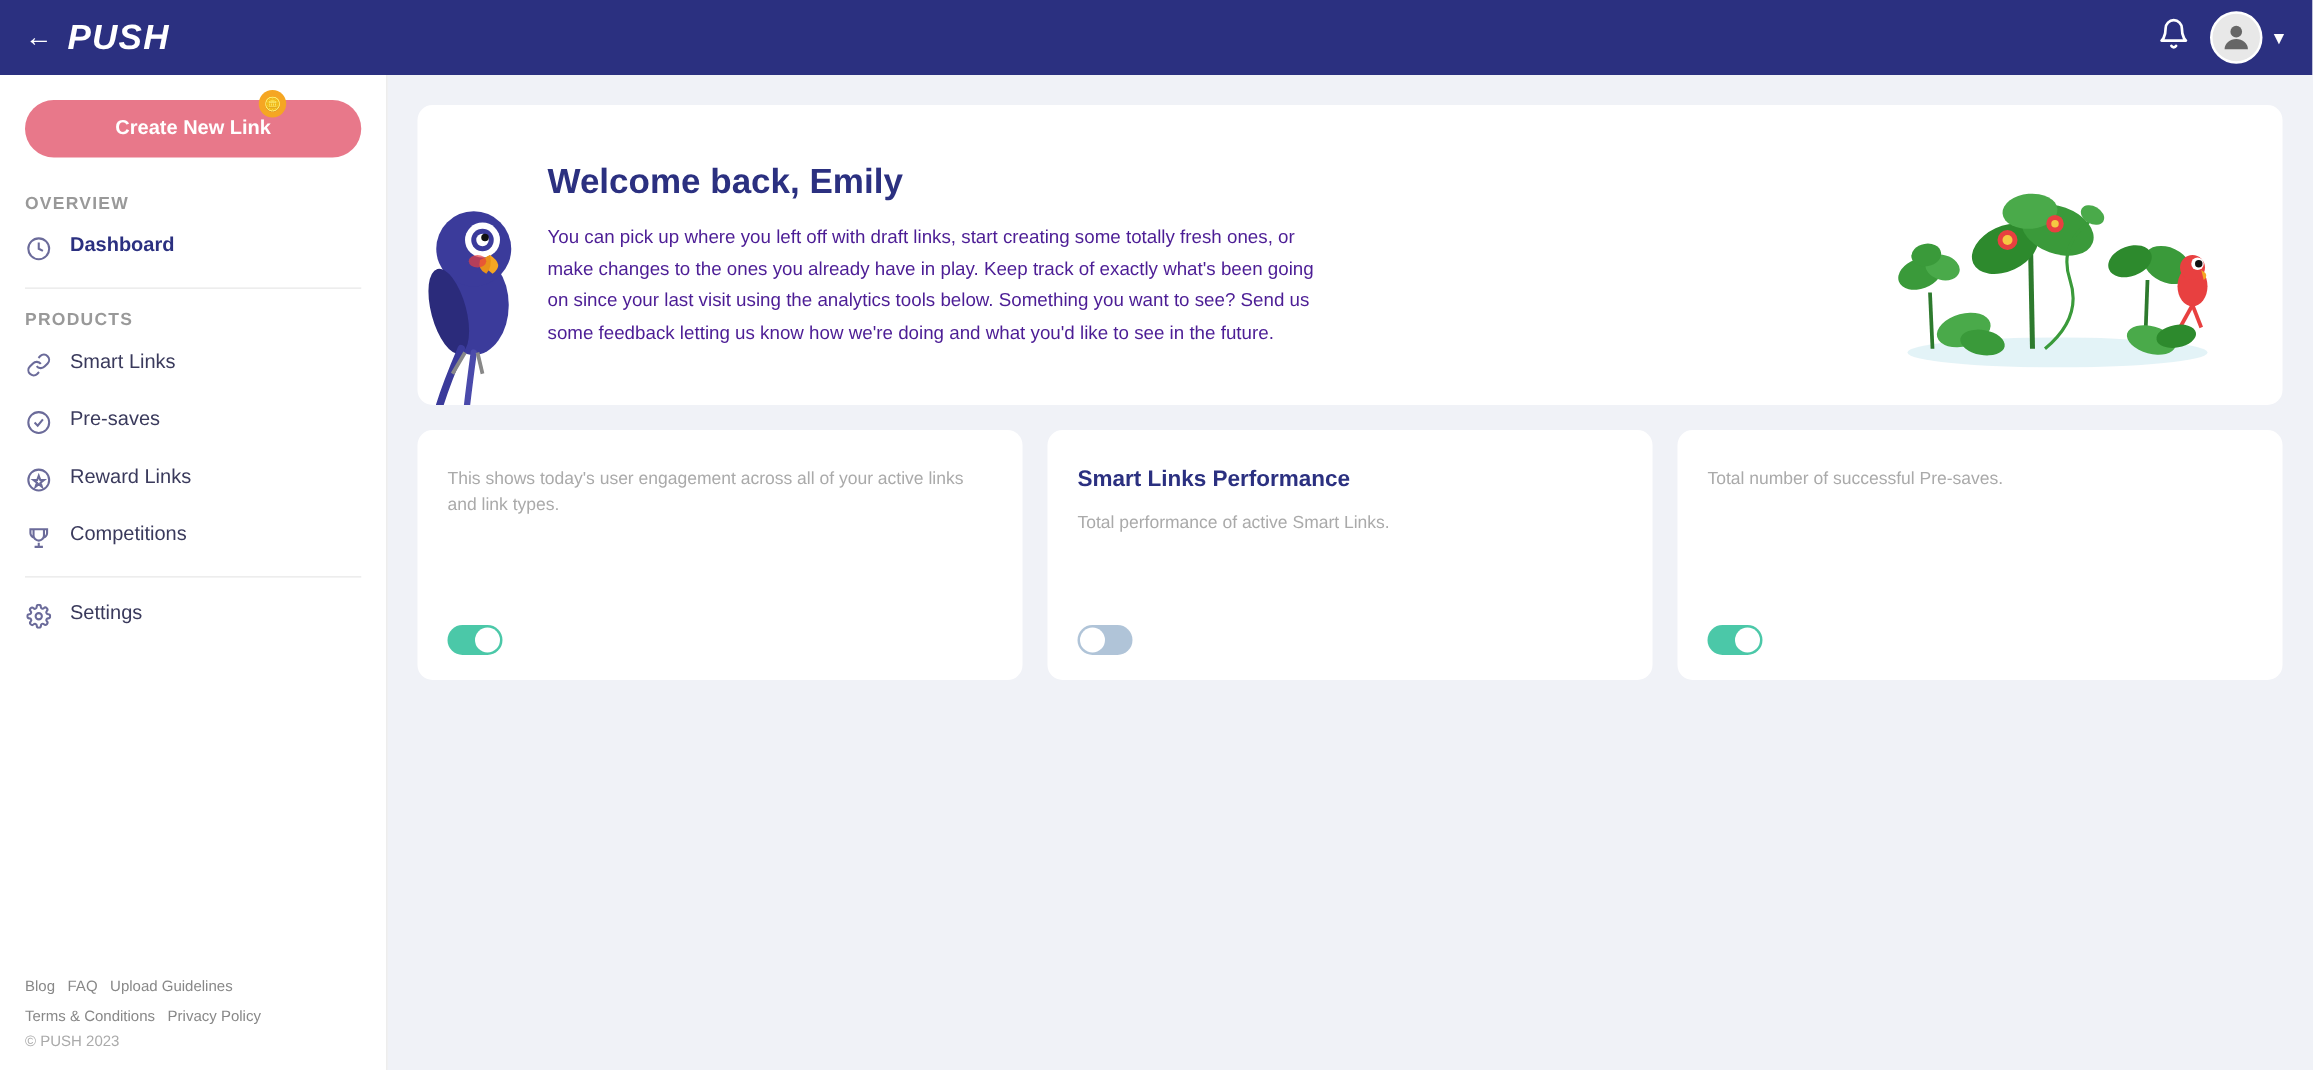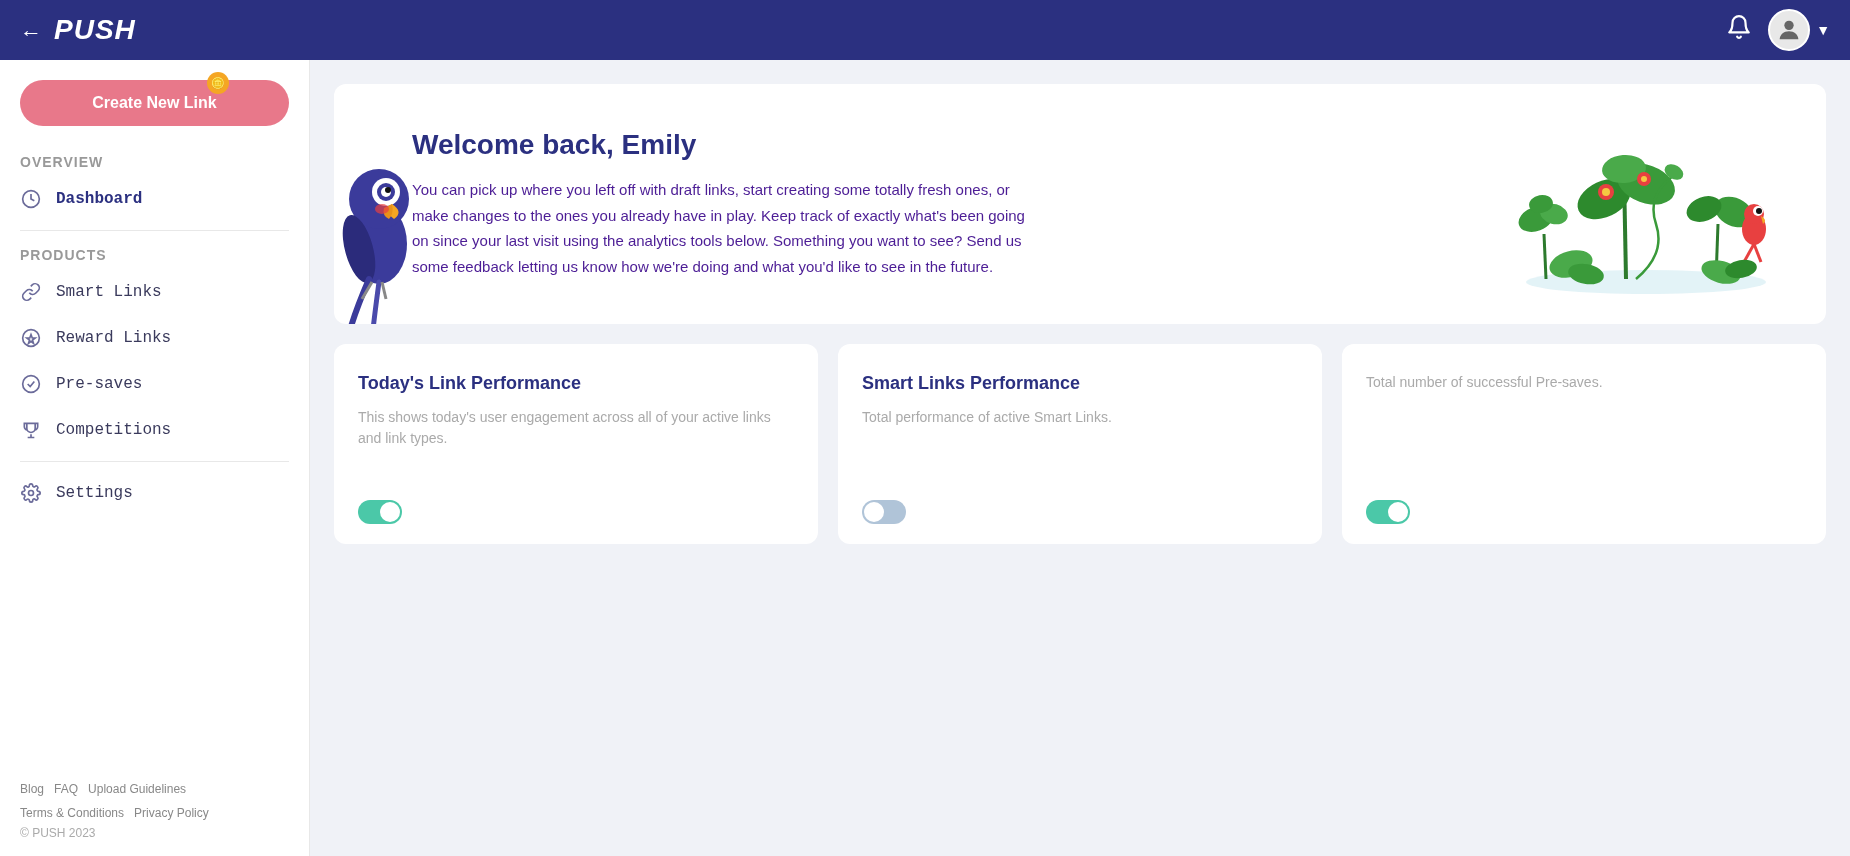--- a/index.html
+++ b/index.html
@@ -112,30 +112,28 @@
     .sidebar-section-label {
       font-size: 14px;
       font-weight: 700;
       color: #999;
       letter-spacing: 1px;
       padding: 8px 20px 6px 20px;
       text-transform: uppercase;
     }
     .sidebar-item {
       display: flex;
-      align-items: center;
       gap: 14px;
       padding: 12px 20px;
       cursor: pointer;
       color: #3a3a5c;
       font-size: 16px;
       font-weight: 500;
       border-radius: 0;
       transition: background 0.1s;
-      font-family: Liberation Mono, monospace;
     }
     .sidebar-item.active { color: #2b3080; font-weight: 700; }
     .sidebar-icon {
       width: 22px;
       height: 22px;
       display: flex;
       align-items: center;
       justify-content: center;
       color: #6b6b9a;
       font-size: 18px;
@@ -177,21 +175,21 @@
       padding: 24px;
       display: flex;
       flex-direction: column;
       gap: 20px;
     }
 
     
     .welcome-card {
       background: white;
       border-radius: 12px;
-      padding: 30px 30px 30px 18px;
+      padding: 30px 30px 30px 44px;
       display: flex;
       align-items: center;
       justify-content: space-between;
       position: relative;
       overflow: hidden;
       min-height: 220px;
     }
     .welcome-text-section {
       flex: 1;
       padding-left: 60px;
@@ -332,33 +330,33 @@
           <path d="M10 13a5 5 0 0 0 7.54.54l3-3a5 5 0 0 0-7.07-7.07l-1.72 1.71"></path>
           <path d="M14 11a5 5 0 0 0-7.54-.54l-3 3a5 5 0 0 0 7.07 7.07l1.71-1.71"></path>
         </svg>
       </span>
       <span>Smart Links</span>
     </div>
     <div class="sidebar-item">
       <span class="sidebar-icon">
         <svg width="20" height="20" viewBox="0 0 24 24" fill="none" stroke="currentColor" stroke-width="2">
           <circle cx="12" cy="12" r="10"></circle>
-          <path d="M12 8l1.5 4H17l-3.25 2.5 1.25 4L12 16l-3 2.5 1.25-4L7 12h3.5z"></path>
+          <polyline points="8 12 11 15 16 9"></polyline>
         </svg>
       </span>
-      <span>Reward Links</span>
+      <span>Pre-saves</span>
     </div>
     <div class="sidebar-item">
       <span class="sidebar-icon">
         <svg width="20" height="20" viewBox="0 0 24 24" fill="none" stroke="currentColor" stroke-width="2">
           <circle cx="12" cy="12" r="10"></circle>
-          <polyline points="8 12 11 15 16 9"></polyline>
+          <path d="M12 8l1.5 4H17l-3.25 2.5 1.25 4L12 16l-3 2.5 1.25-4L7 12h3.5z"></path>
         </svg>
       </span>
-      <span>Pre-saves</span>
+      <span>Reward Links</span>
     </div>
     <div class="sidebar-item">
       <span class="sidebar-icon">
         <svg width="20" height="20" viewBox="0 0 24 24" fill="none" stroke="currentColor" stroke-width="2">
           <path d="M8 21h8M12 17v4M7 4H4v4c0 2 2 4 3 4M17 4h3v4c0 2-2 4-3 4M7 4h10v6a5 5 0 0 1-10 0V4z"></path>
         </svg>
       </span>
       <span>Competitions</span>
     </div>
 
@@ -463,21 +461,20 @@
 
           <ellipse cx="215" cy="148" rx="20" ry="11" fill="#4aaa4a" transform="rotate(15 215 148)"></ellipse>
           <ellipse cx="235" cy="145" rx="16" ry="9" fill="#2d8a2d" transform="rotate(-10 235 145)"></ellipse>
         </svg>
       </div>
     </div>
 
     <div class="cards-row">
 
       <div class="card">
-        <div class="card-title">Today's Link Performance</div>
         <div class="card-subtitle">This shows today's user engagement across all of your active links and link types.</div>
         <div class="card-toggle-row">
           <div class="toggle on">
             <div class="toggle-knob"></div>
           </div>
         </div>
       </div>
 
       <div class="card">
         <div class="card-title">Smart Links Performance</div>

